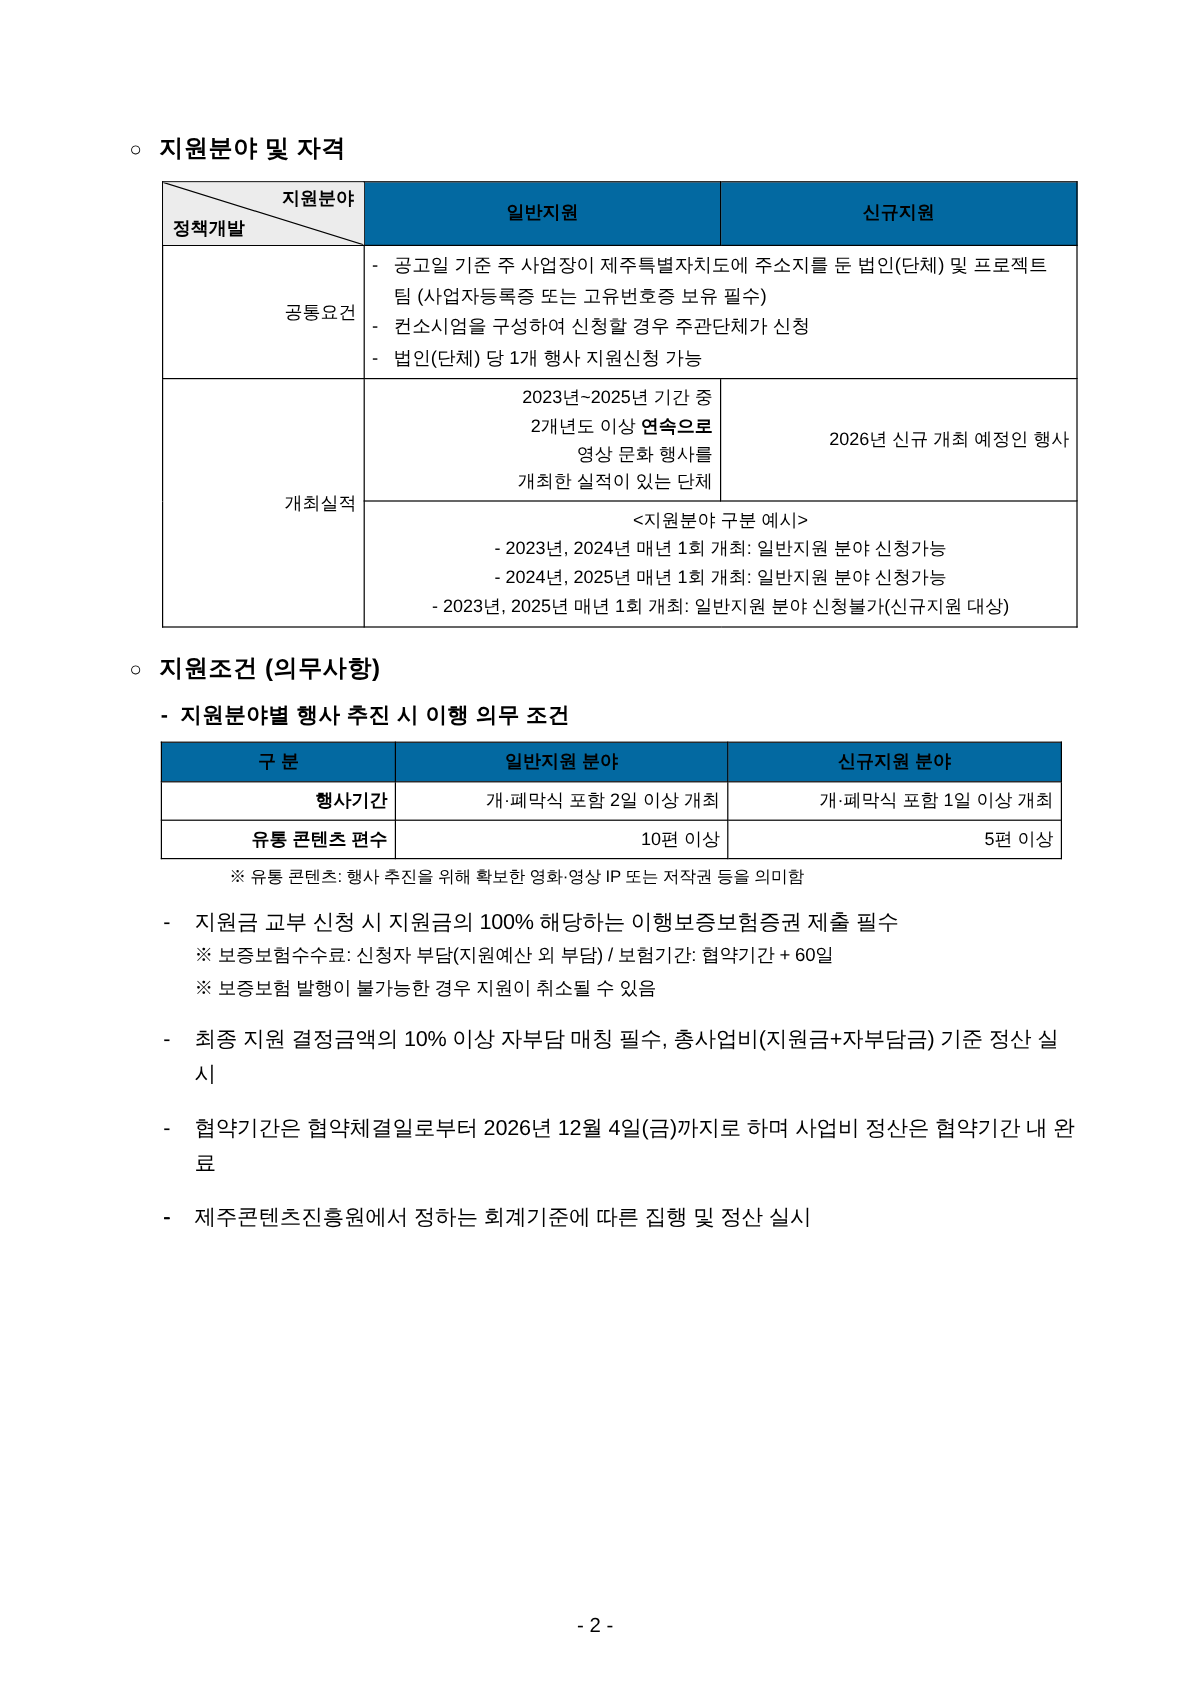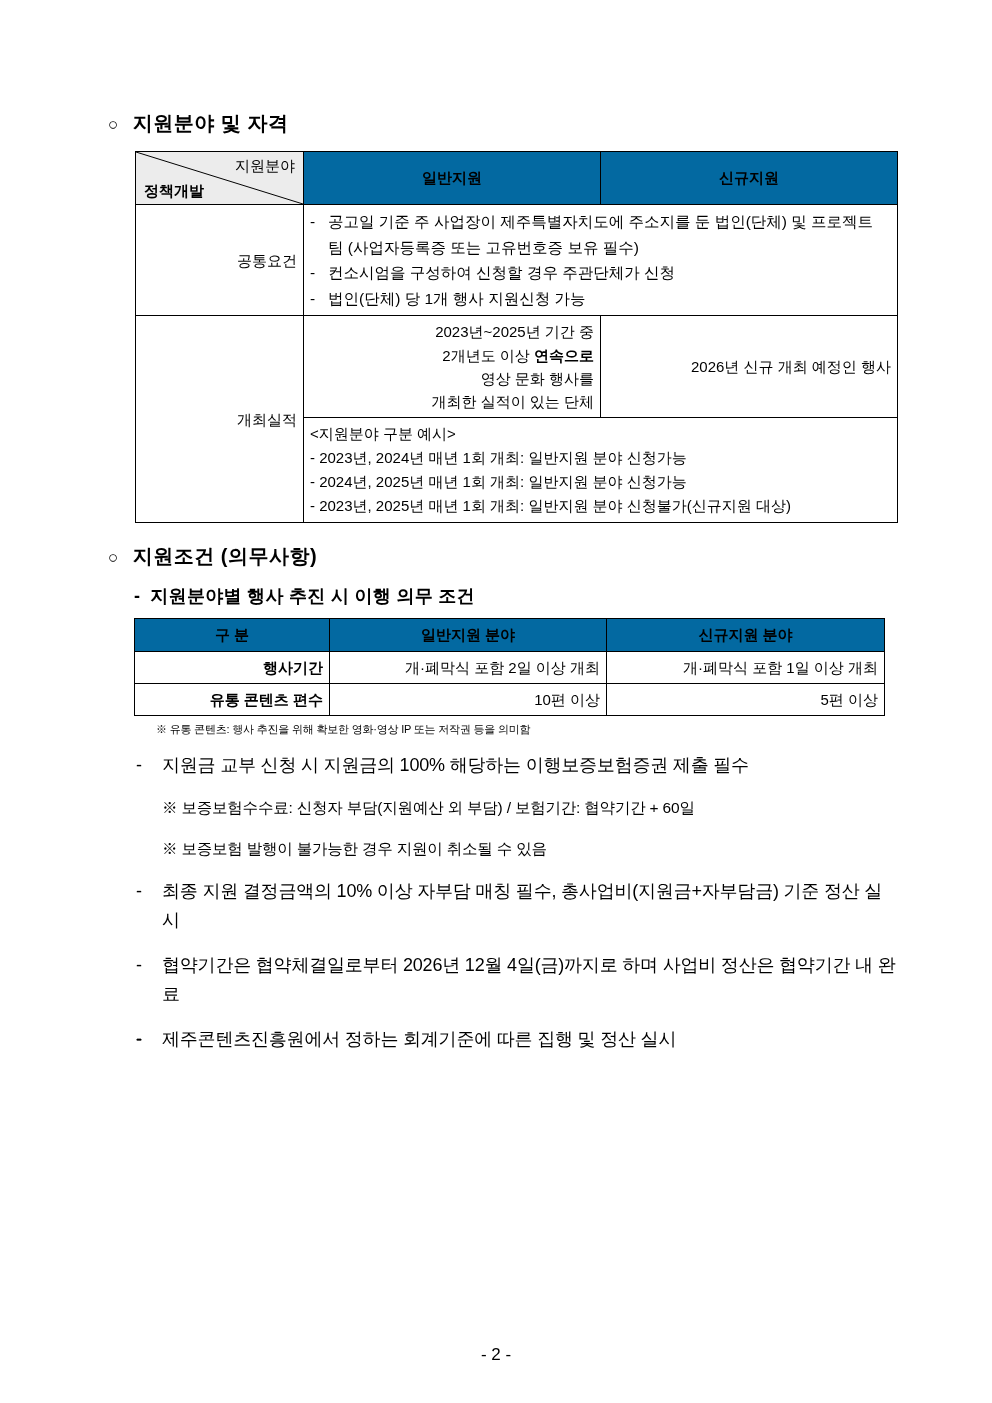--- a/index.html
+++ b/index.html
@@ -88,21 +88,21 @@
   .diag .line {
     position: absolute;
     left: 0; top: 0;
     width: 100%; height: 100%;
   }
   .diag .tr-label {
     position: absolute;
     right: 8px;
     top: 2px;
     font-size: 15px;
-    font-weight: normal;
+    font-weight: bold;
   }
   .diag .bl-label {
     position: absolute;
     left: 8px;
     bottom: 2px;
     font-size: 15px;
     font-weight: bold;
   }
 
   
@@ -113,29 +113,29 @@
     padding-left: 18px;
     position: relative;
   }
   .dashlist li .dash {
     position: absolute;
     left: 0;
     top: 0;
   }
 
   .example-cell {
-    text-align: left;
+    text-align: center;
     font-size: 15px;
     line-height: 1.6;
   }
 
   
   .note {
-    font-size: 11px;
-    margin: 0 0 14px 56px;
+    font-size: 14px;
+    margin: 0 0 14px 91px;
     letter-spacing: -0.2px;
   }
   .bullets {
     margin: 14px 0 0 0;
     padding: 0;
     list-style: none;
   }
   .bullets > li {
     position: relative;
     padding-left: 26px;
@@ -147,21 +147,21 @@
   .bullets > li .dash {
     position: absolute;
     left: 0;
     top: 0;
     font-size: 18px;
   }
   .bullets .sub {
     display: block;
     font-size: 15.5px;
     line-height: 1.6;
-    margin-top: 16px;
+    margin-top: 2px;
     letter-spacing: -0.2px;
   }
   .pagenum {
     position: absolute;
     bottom: 38px;
     left: 0;
     width: 992px;
     text-align: center;
     font-size: 17px;
   }

